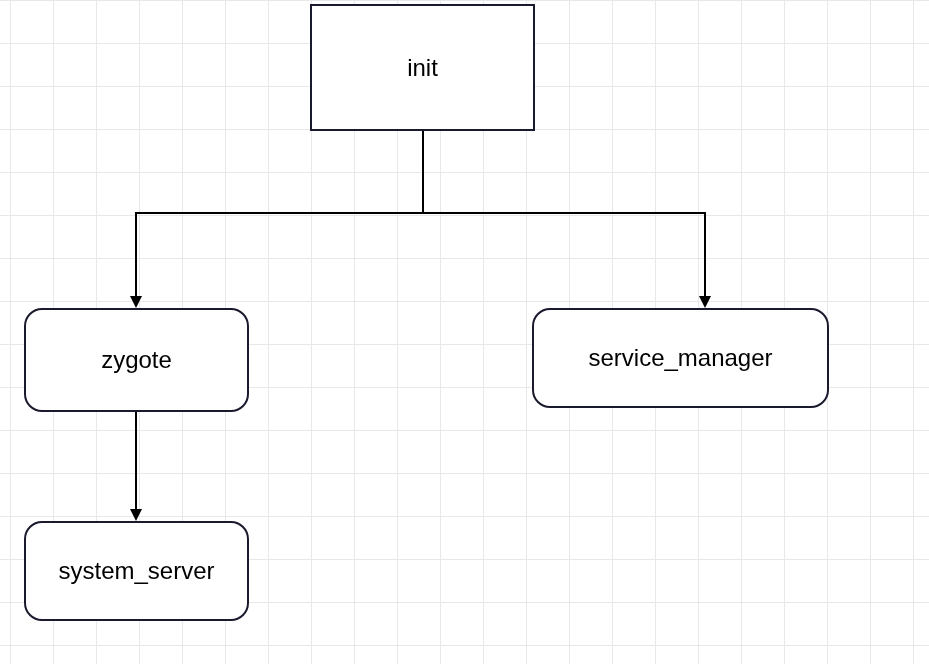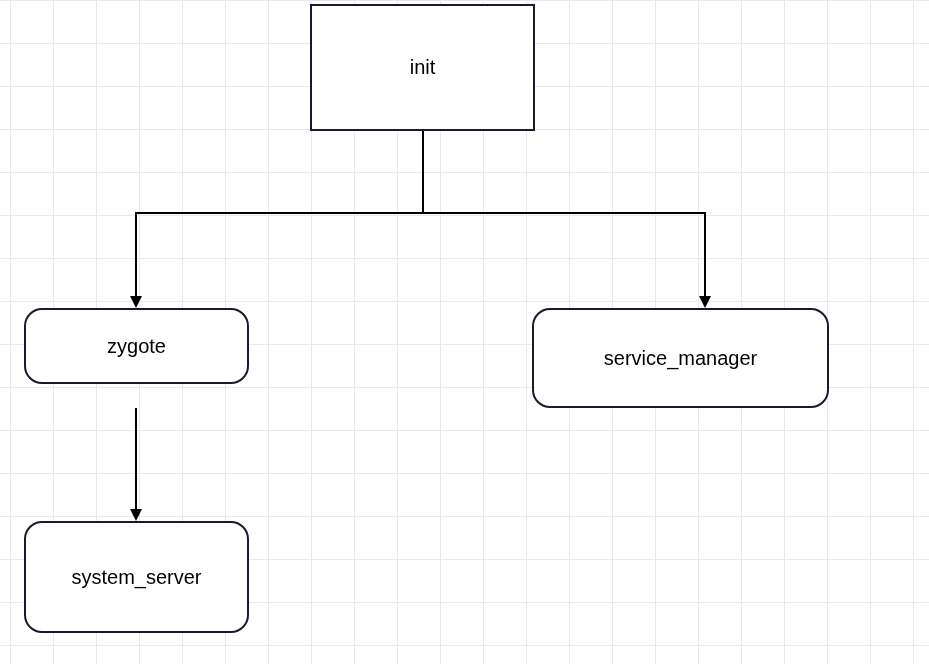--- a/index.html
+++ b/index.html
@@ -26,21 +26,21 @@
         linear-gradient(to bottom, #e8e8e8 1px, transparent 1px);
       background-size: 43px 43px;
       background-position: 10px 0px;
     }
     .node {
       position: absolute;
       background-color: #fff;
       display: flex;
       align-items: center;
       justify-content: center;
-      font-size: 20px;
+      font-size: 24px;
       color: #000;
     }
     .node-rect {
       border: 2px solid #1a1a2e;
     }
     .node-rounded {
       border: 2px solid #1a1a2e;
       border-radius: 18px;
     }
     .arrow-line {
@@ -58,33 +58,33 @@
     #node-init {
       left: 310px;
       top: 4px;
       width: 225px;
       height: 127px;
     }
     #node-zygote {
       left: 24px;
       top: 308px;
       width: 225px;
-      height: 76px;
+      height: 104px;
     }
     #node-service-manager {
       left: 532px;
       top: 308px;
       width: 297px;
       height: 100px;
     }
     #node-system-server {
       left: 24px;
       top: 521px;
       width: 225px;
-      height: 112px;
+      height: 100px;
     }
     
     .line-init-down {
       left: 422px;
       top: 131px;
       width: 2px;
       height: 82px;
     }
     
     .line-horizontal {

